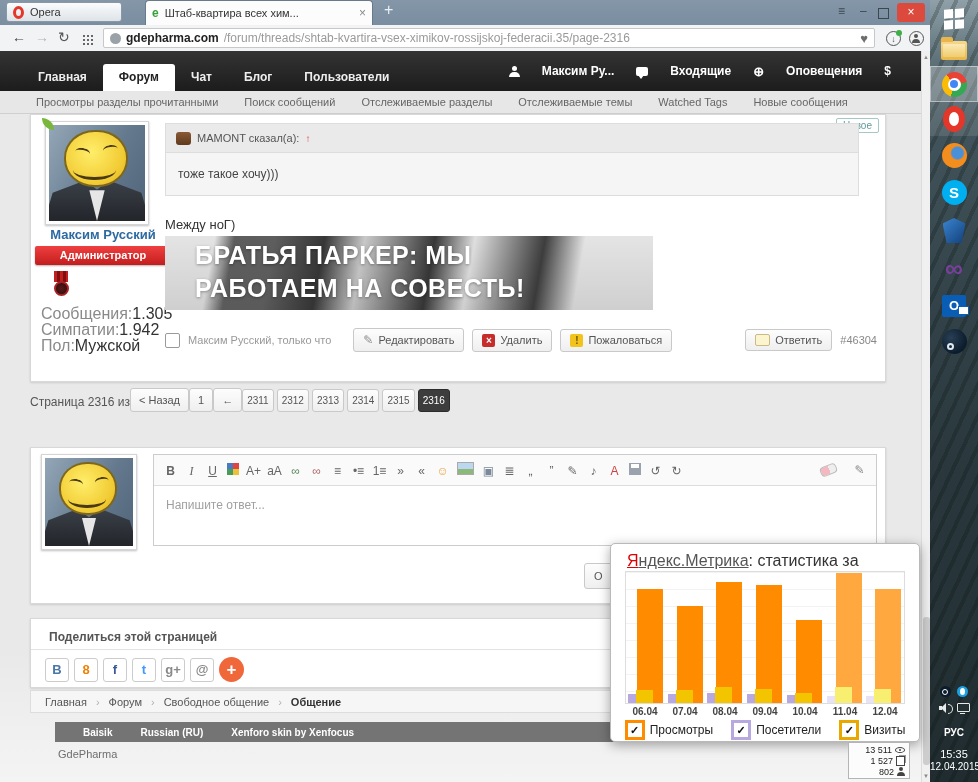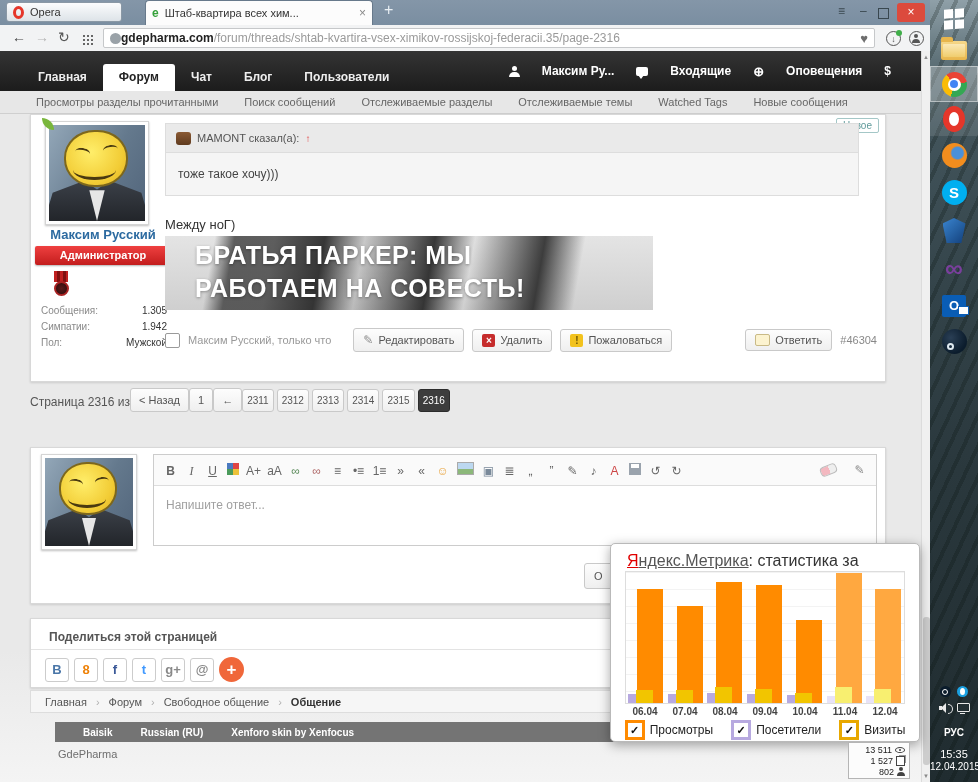--- a/index.html
+++ b/index.html
@@ -12,21 +12,21 @@
   .favicon{color:#35a13a;font-weight:bold;font-size:12px;}
   .btab-title{flex:1;font-size:11px;color:#333;white-space:nowrap;overflow:hidden;}
   .btab-close{color:#8a8a8a;font-size:12px;}
   .newtab{position:absolute;left:384px;top:1px;color:#e9eff4;font-size:16px;}
   .wc{position:absolute;top:4px;color:#39474f;font-size:12px;text-align:center;}
   .wc-close{position:absolute;left:897px;top:3px;width:28px;height:19px;background:#dc4a3d;border-radius:3px;color:#fff;font-size:12px;text-align:center;line-height:18px;}
   .wc-max-box{position:absolute;left:878px;top:8px;width:9px;height:9px;border:1.5px solid #39474f;}
   .addrbar{position:absolute;left:0;top:25px;width:930px;height:27px;background:#f2f3f4;border-bottom:1px solid #b8b8b8;box-sizing:border-box;}
   .nav-ic{position:absolute;top:4px;font-size:14px;color:#555;}
   .grid-ic{position:absolute;left:82px;top:9px;width:11px;height:11px;background:radial-gradient(#666 1px,transparent 1.3px) 0 0/4px 4px;}
-  .urlfield{position:absolute;left:103px;top:3px;width:772px;height:20px;background:#fff;border:1px solid #c6c8ca;border-radius:2px;display:flex;align-items:center;font-size:12px;box-sizing:border-box;padding:0 6px;}
+  .urlfield{position:absolute;left:103px;top:3px;width:772px;height:20px;background:#fff;border:1px solid #c6c8ca;border-radius:2px;display:flex;align-items:center;font-size:12px;box-sizing:border-box;padding:0 6px;gap:5px;}
   .globe-ic{width:11px;height:11px;border-radius:50%;background:#9aa2a8;color:#fff;font-size:8px;line-height:11px;text-align:center;}
   .url-host{color:#222;font-weight:bold;}
   .url-path{color:#9a9a9a;white-space:nowrap;overflow:hidden;flex:1;}
   .heart-ic{color:#6e6e6e;font-size:13px;}
   .dl-ic{position:absolute;left:886px;top:6px;width:15px;height:15px;border:1.5px solid #555;border-radius:50%;color:#555;font-size:9px;line-height:14px;text-align:center;box-sizing:border-box;}
   .dl-dot{position:absolute;right:-2px;top:-2px;width:6px;height:6px;border-radius:50%;background:#3fae49;}
   .prof-ic{position:absolute;left:909px;top:6px;width:15px;height:15px;border:1.5px solid #555;border-radius:50%;box-sizing:border-box;}
   .prof-ic::before{content:"";position:absolute;left:4px;top:2px;width:4px;height:4px;border-radius:50%;background:#555;}
   .prof-ic::after{content:"";position:absolute;left:2px;top:7px;width:8px;height:4px;border-radius:4px 4px 0 0;background:#555;}
   
@@ -56,21 +56,21 @@
   .av-eye{position:absolute;width:26%;height:14%;border-top:2px solid #4a3a10;border-radius:50%;}
   .av-eye.l{left:14%;top:30%;transform:rotate(10deg);}
   .av-eye.r{right:12%;top:25%;transform:rotate(-8deg);}
   .av-mouth{position:absolute;left:12%;bottom:10%;width:72%;height:32%;border-bottom:3px solid #4a3a10;border-radius:50%;}
   .online-leaf{position:absolute;left:-4px;top:-4px;width:12px;height:12px;background:#79b63c;border-radius:0 100% 0 100%;}
   .uname{position:absolute;left:6px;width:132px;text-align:center;font-size:13px;font-weight:bold;color:#2c6aa0;}
   .ribbon{position:absolute;left:4px;width:136px;height:19px;background:linear-gradient(#ef4040,#c31d1d);border-radius:2px;box-shadow:0 1px 2px rgba(0,0,0,.3);color:#fff;font-size:11px;font-weight:bold;text-align:center;line-height:19px;}
   .medal{position:absolute;width:16px;}
   .medal-rib{width:14px;height:11px;margin:0 auto;background:repeating-linear-gradient(90deg,#c02020 0 3px,#801010 3px 6px);}
   .medal-circ{width:15px;height:15px;margin:-1px auto 0;border-radius:50%;background:radial-gradient(#5a1a1a,#2a0d0d);border:2px solid #a82222;box-sizing:border-box;}
-  .stat-row{position:absolute;left:10px;width:126px;display:flex;justify-content:space-between;font-size:10px;}
+  .stat-row{position:absolute;left:10px;width:126px;display:flex;font-size:16px;}
   .stat-row .sl{color:#8a8a8a;}
   .stat-row .sv{color:#333;}
   .quote{position:absolute;left:134px;top:8px;width:692px;border:1px solid #ddd;background:#f5f5f5;}
   .quote-head{height:28px;background:#eaeaea;border-bottom:1px solid #ddd;display:flex;align-items:center;gap:6px;padding:0 10px;font-size:11px;color:#555;}
   .mamont-ic{width:15px;height:13px;background:linear-gradient(#8a5a34,#5f3a1e);border-radius:3px;}
   .quote-arrow{color:#e04040;font-size:10px;}
   .quote-body{padding:14px 12px;font-size:12px;color:#444;}
   .post-text{position:absolute;left:134px;top:102px;font-size:13px;color:#333;}
   .banner{position:absolute;left:134px;top:121px;width:488px;height:74px;background:
     linear-gradient(100deg,rgba(60,60,60,0) 10%,rgba(70,70,70,.85) 14% 22%,rgba(35,35,35,.9) 32%,rgba(150,150,150,.35) 40%,rgba(25,25,25,.85) 54%,rgba(210,210,210,.25) 62%,rgba(20,20,20,.8) 76%,rgba(225,225,225,0) 84%),

